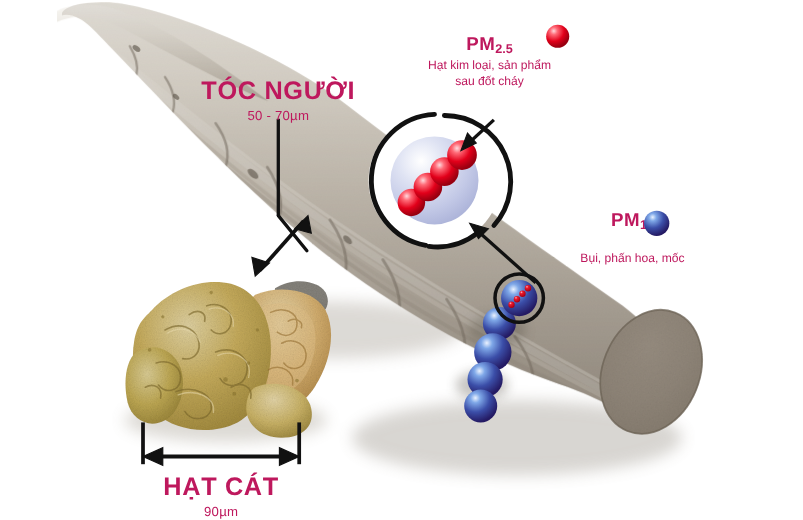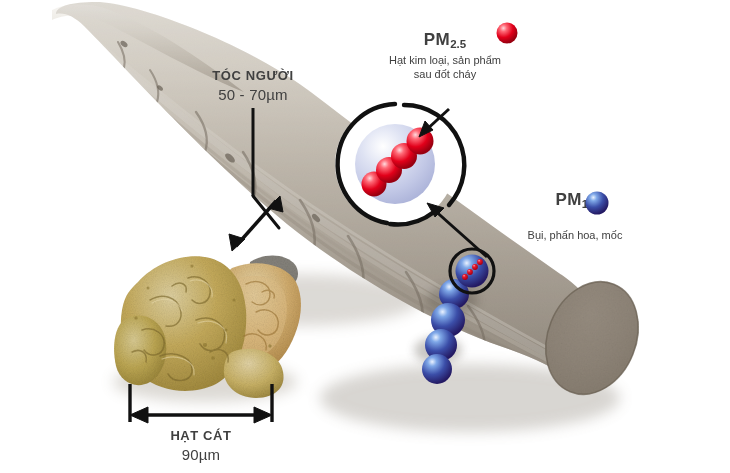--- a/index.html
+++ b/index.html
@@ -19,32 +19,32 @@
   svg.layer {
     position: absolute;
     left: 0; top: 0;
     width: 730px;
     height: 473px;
   }
 
   
   .txt {
     position: absolute;
-    color: #404040;
+    color: #be185d;
     text-align: center;
     line-height: 1.22;
     white-space: nowrap;
   }
   .title-bold {
     font-weight: bold;
-    font-size: 13px;
+    font-size: 23px;
     letter-spacing: 0.6px;
   }
   .sub {
-    font-size: 15px;
+    font-size: 12px;
     letter-spacing: 0.2px;
   }
   .pm-title {
     font-weight: bold;
     font-size: 17px;
     letter-spacing: 0.4px;
   }
   .pm-title sub {
     font-size: 11.5px;
     font-weight: bold;

